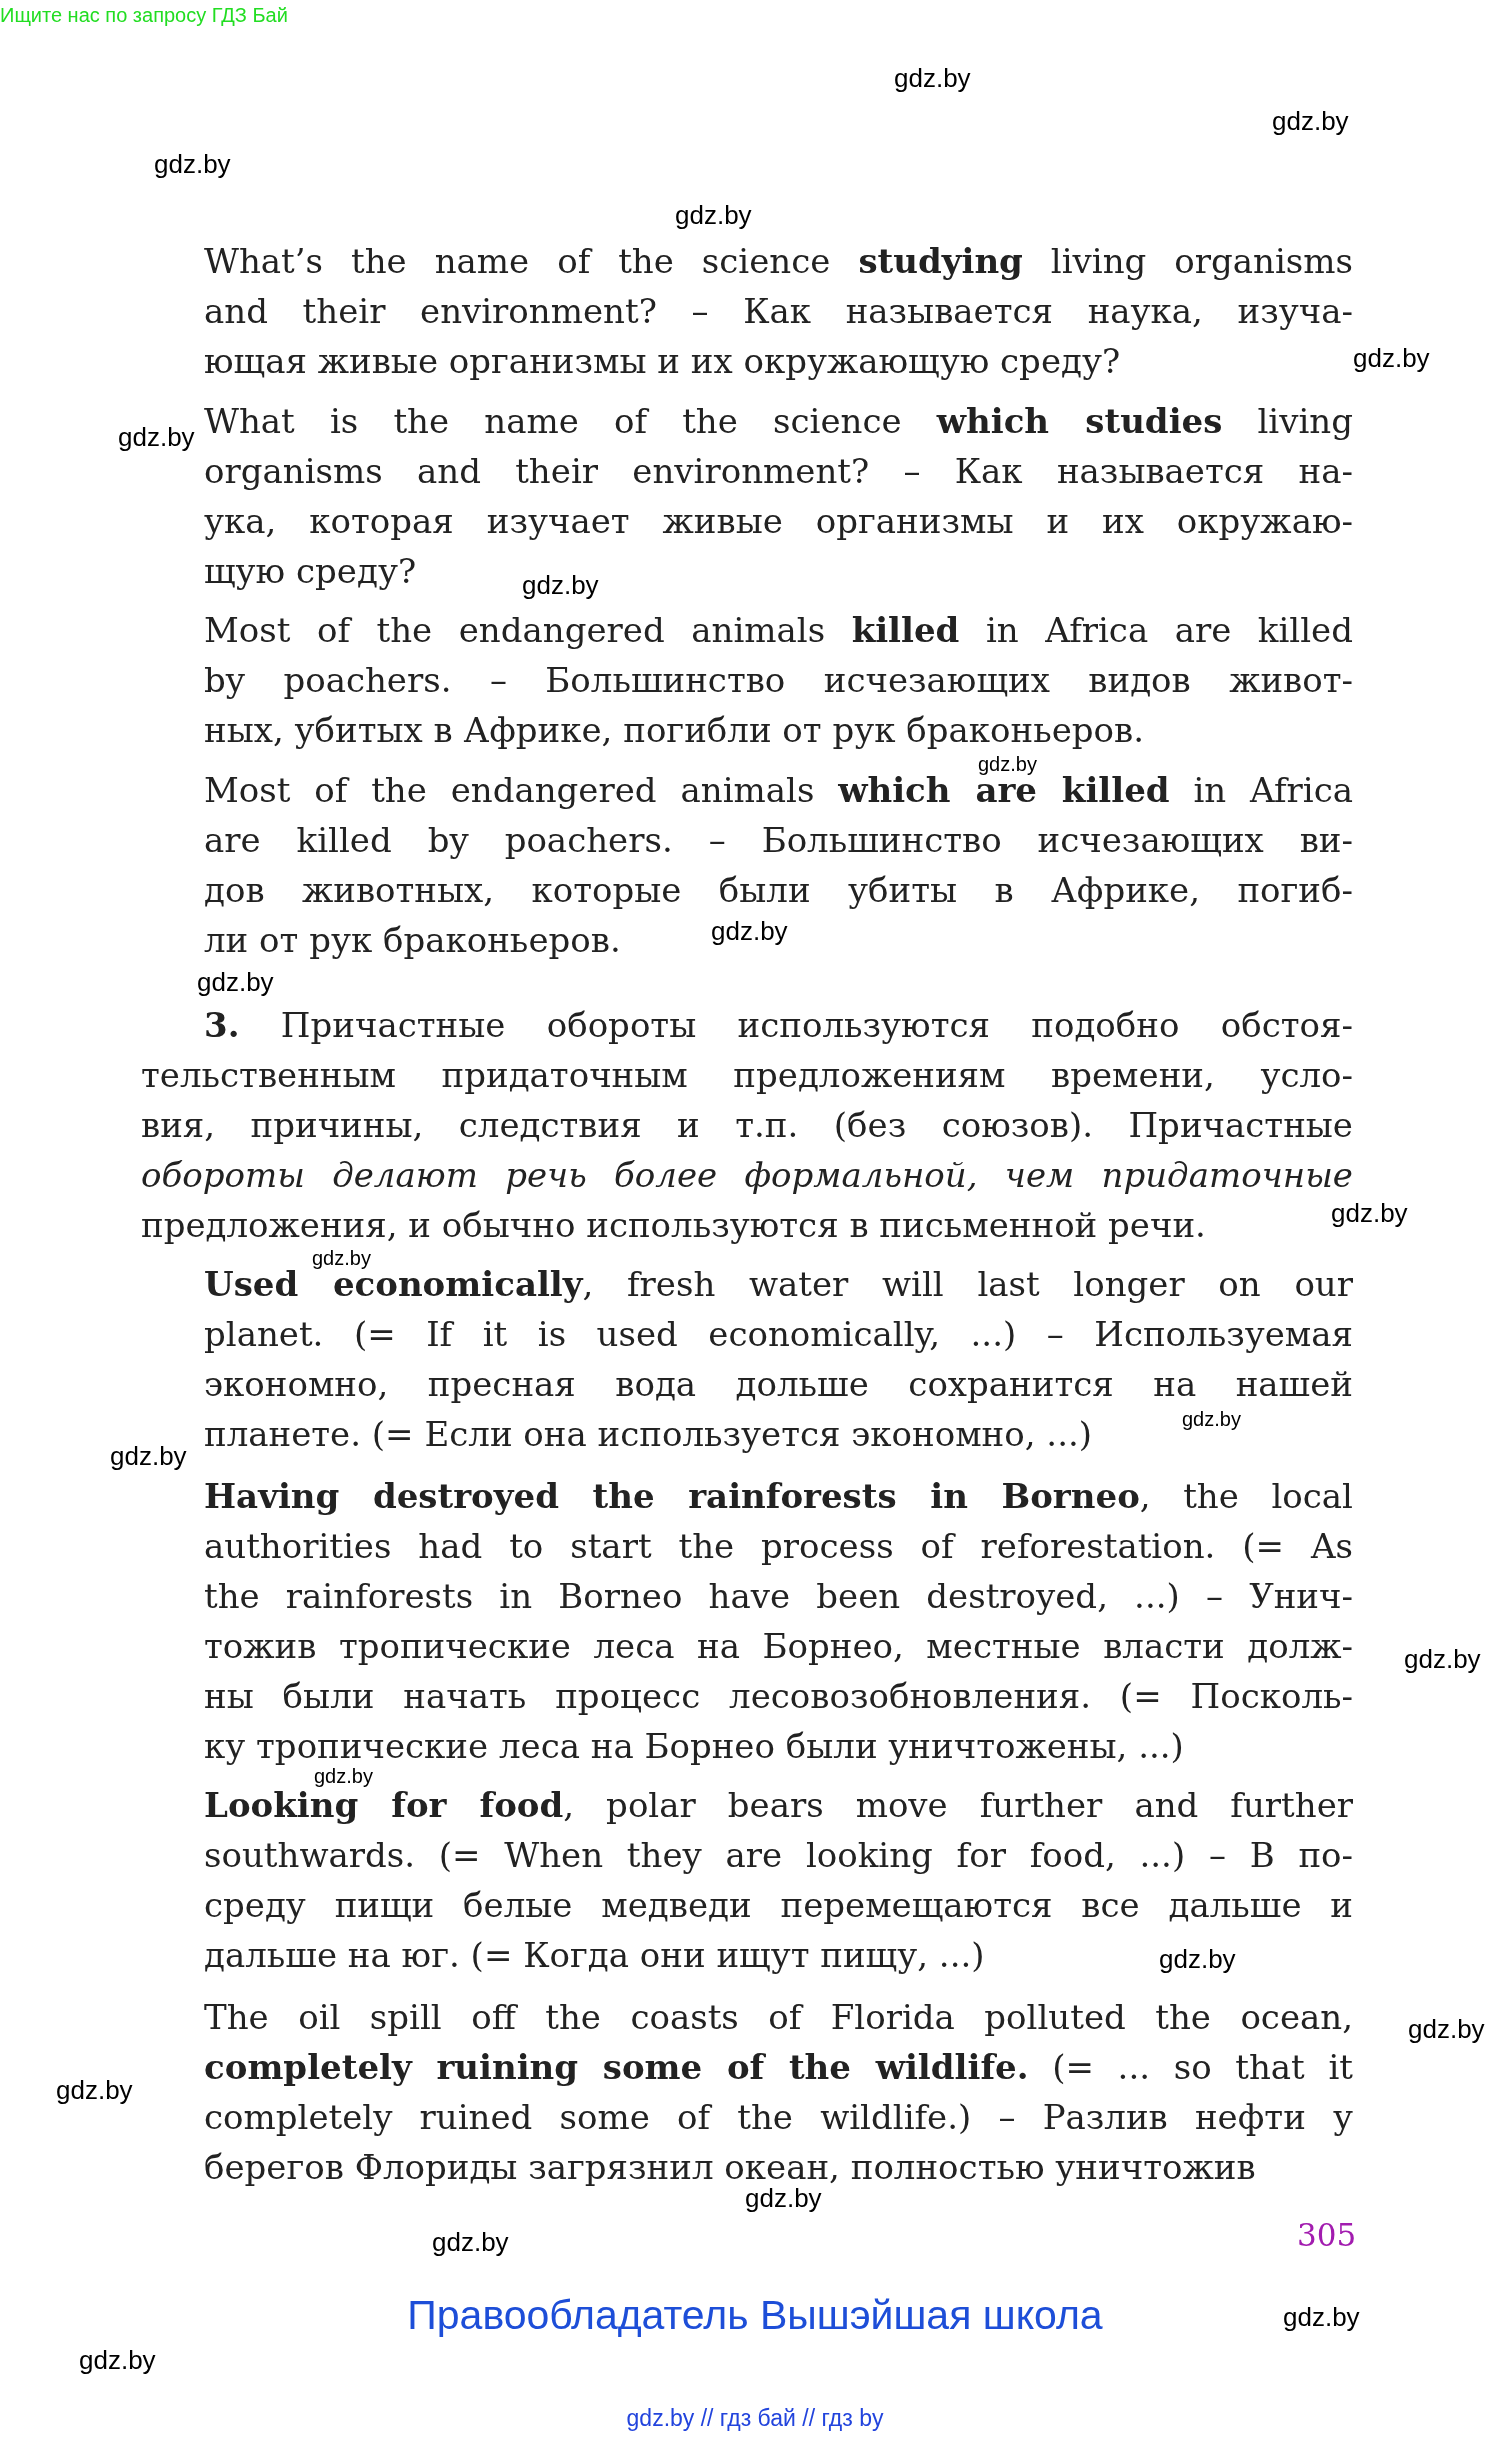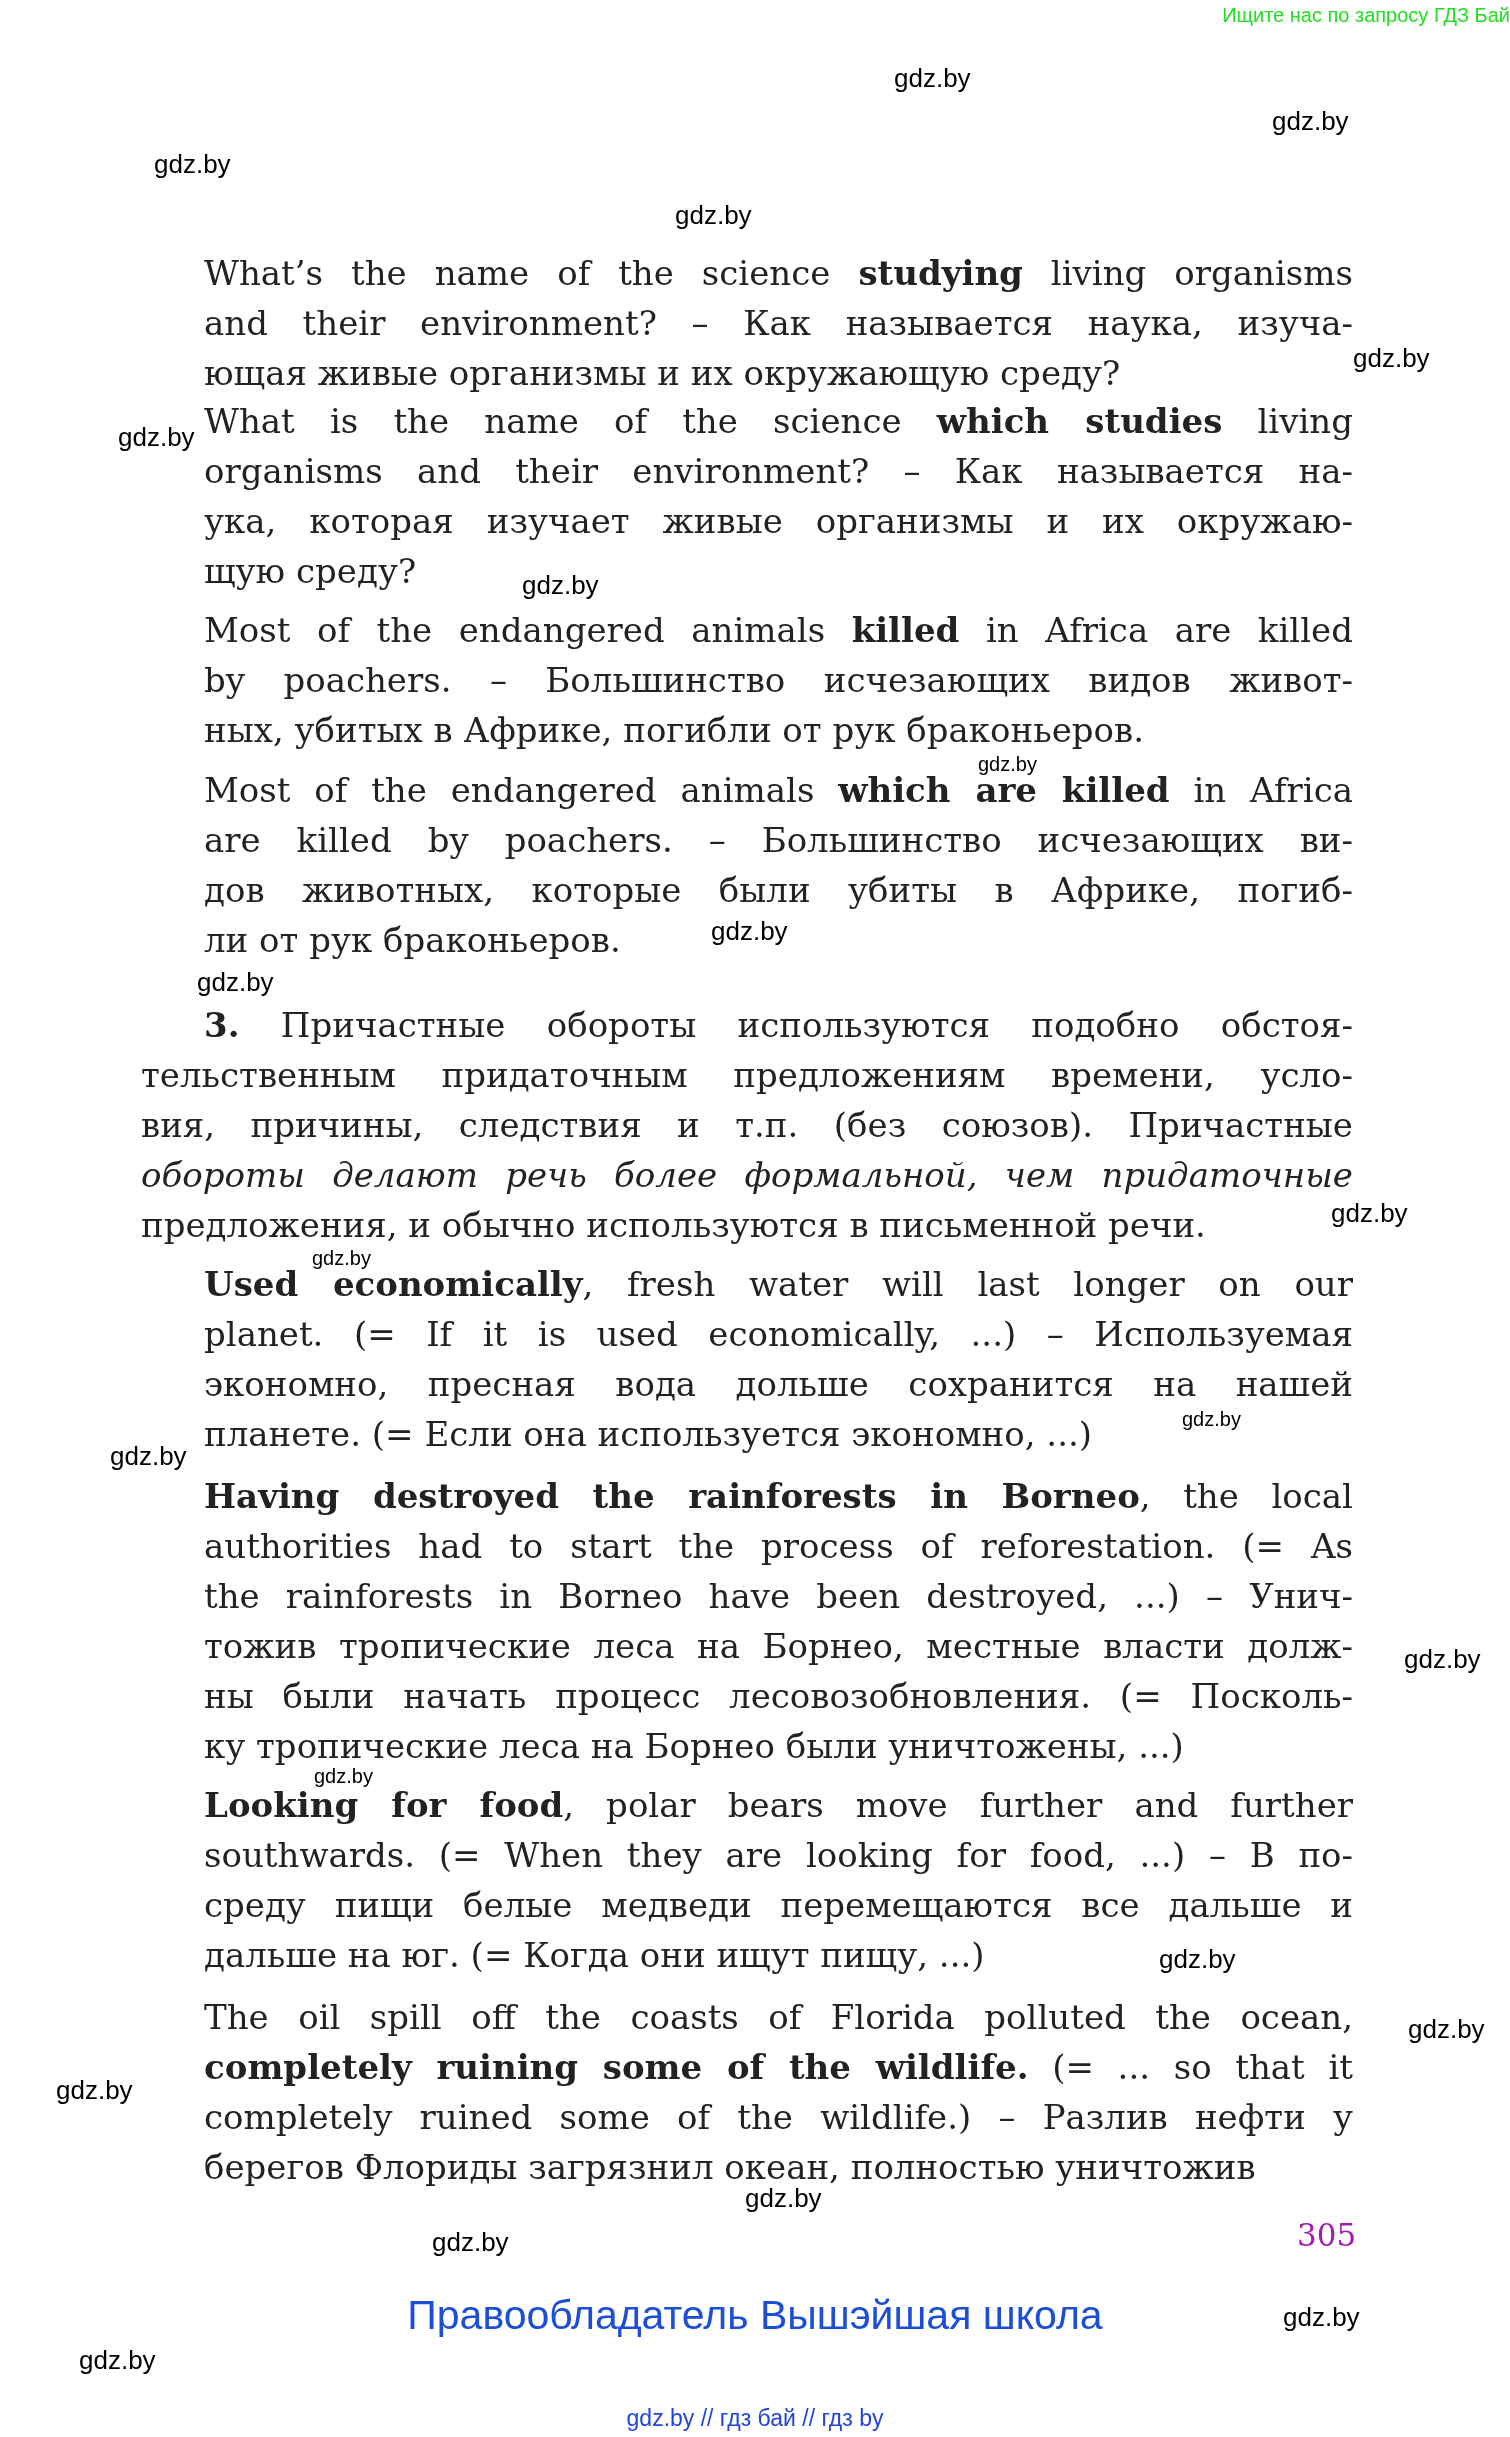--- a/index.html
+++ b/index.html
@@ -1,18 +1,18 @@
 <!DOCTYPE html>
 <html style="font-size:14.4px"><head>
 <meta charset="utf-8">
 <style>
   html, body { margin:0; padding:0; background:#ffffff; }
   body { width:1510px; height:2438px; position:relative; overflow:hidden; }
   .abs { position:absolute; }
-  .top-note { top:3.6px; left:0; width:1510px; text-align:right; color:#22dd22;
+  .top-note { top:3.6px; left:0; width:1510px; text-align:left; color:#22dd22;
     font-family:"Liberation Sans", sans-serif; font-size:20px; }
   .wm { font-family:"Liberation Sans", sans-serif; font-size:26px; color:#000000; white-space:nowrap; }
   .wm.sm { font-size:20px; }
   .para { position:absolute; left:204px; width:1149px; font-family:"DejaVu Serif", serif;
     font-size:34px; line-height:50px; color:#222; text-align:justify; }
   .para b { font-weight:bold; }
   .para.wide { left:141px; width:1212px; text-indent:63px; }
   .line { display:block; text-align:justify; text-align-last:justify; white-space:nowrap; }
   .line.last { text-align-last:left; }
   .pagenum { font-family:"DejaVu Serif", serif; font-size:31px; color:#a21caf; }
@@ -43,21 +43,21 @@
 <div class="abs wm" style="left:1404px;top:1644px">gdz.by</div>
 <div class="abs wm sm" style="left:314px;top:1765px">gdz.by</div>
 <div class="abs wm" style="left:1159px;top:1944px">gdz.by</div>
 <div class="abs wm" style="left:1408px;top:2014px">gdz.by</div>
 <div class="abs wm" style="left:56px;top:2075px">gdz.by</div>
 <div class="abs wm" style="left:745px;top:2183px">gdz.by</div>
 <div class="abs wm" style="left:432px;top:2227px">gdz.by</div>
 <div class="abs wm" style="left:1283px;top:2302px">gdz.by</div>
 <div class="abs wm" style="left:79px;top:2345px">gdz.by</div>
 
-<div class="para" style="top:248px">
+<div class="para" style="top:236px">
     <span class="line">What’s the name of the science <b>studying</b> living organisms</span>
     <span class="line">and their environment? – Как называется наука, изуча-</span>
     <span class="line last">ющая живые организмы и их окружающую среду?</span>
   </div>
 <div class="para" style="top:396px">
     <span class="line">What is the name of the science <b>which studies</b> living</span>
     <span class="line">organisms and their environment? – Как называется на-</span>
     <span class="line">ука, которая изучает живые организмы и их окружаю-</span>
     <span class="line last">щую среду?</span>
   </div>

